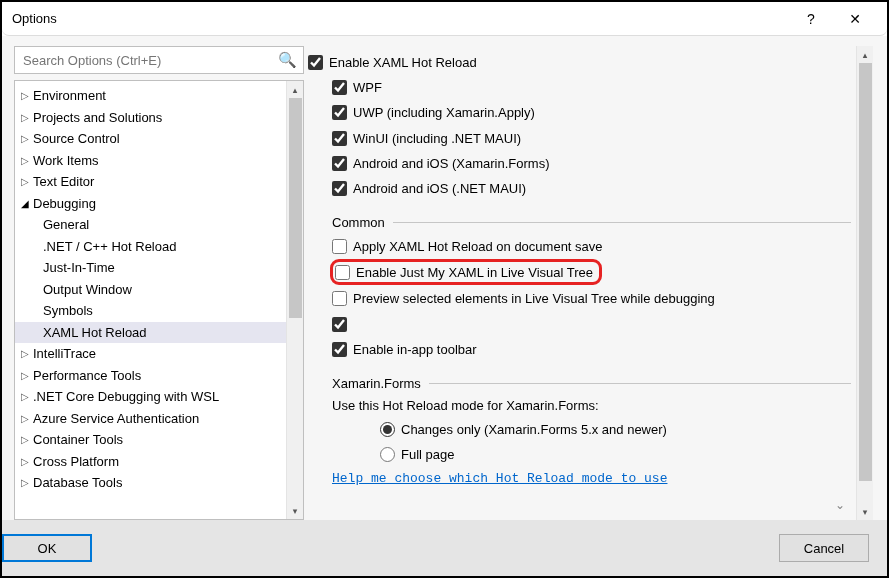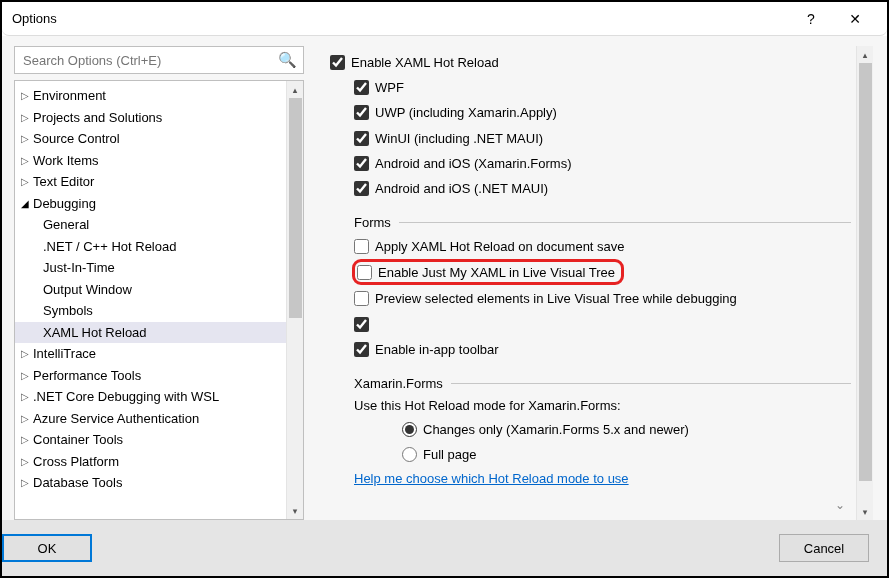--- a/index.html
+++ b/index.html
@@ -37,21 +37,20 @@
     display: flex;
     align-items: center;
     justify-content: center;
     font-size: 14px;
     color: #000;
   }
   .body {
     flex: 1;
     display: flex;
     padding: 10px 14px 0 12px;
-    gap: 22px;
     overflow: hidden;
     background: #f6f6f6;
   }
   
   .left-col {
     width: 290px;
     display: flex;
     flex-direction: column;
   }
   .search-wrap {
@@ -229,20 +228,21 @@
     display: flex;
     align-items: center;
   }
   .link {
     color: #0066cc;
     text-decoration: underline;
     padding-left: 24px;
     cursor: pointer;
     margin-top: 4px;
     display: inline-block;
+    font-family: Liberation Mono, monospace;
   }
   .chev {
     position: absolute;
     right: 28px;
     bottom: 8px;
     font-size: 12px;
     color: #888;
   }
   
   .footer {
@@ -381,21 +381,21 @@
           </div><div class="cb-row indent1">
             <input type="checkbox" checked="" style="">
             <span>WinUI (including .NET MAUI)</span>
           </div><div class="cb-row indent1">
             <input type="checkbox" checked="" style="">
             <span>Android and iOS (Xamarin.Forms)</span>
           </div><div class="cb-row indent1">
             <input type="checkbox" checked="" style="">
             <span>Android and iOS (.NET MAUI)</span>
           </div><div class="group-label">
-            <span class="txt">Forms</span>
+            <span class="txt">Common</span>
             <span class="line"></span>
           </div><div class="cb-row indent1">
             <input type="checkbox" style="">
             <span>Apply XAML Hot Reload on document save</span>
           </div><div class="highlight" style="height: 26px; margin-bottom: 1px;">
             <input type="checkbox" style="margin: 0px 6px 0px 0px; width: 15px; height: 15px;">
             <span>Enable Just My XAML in Live Visual Tree</span>
           </div><div class="cb-row indent1">
             <input type="checkbox" style="">
             <span>Preview selected elements in Live Visual Tree while debugging</span>

